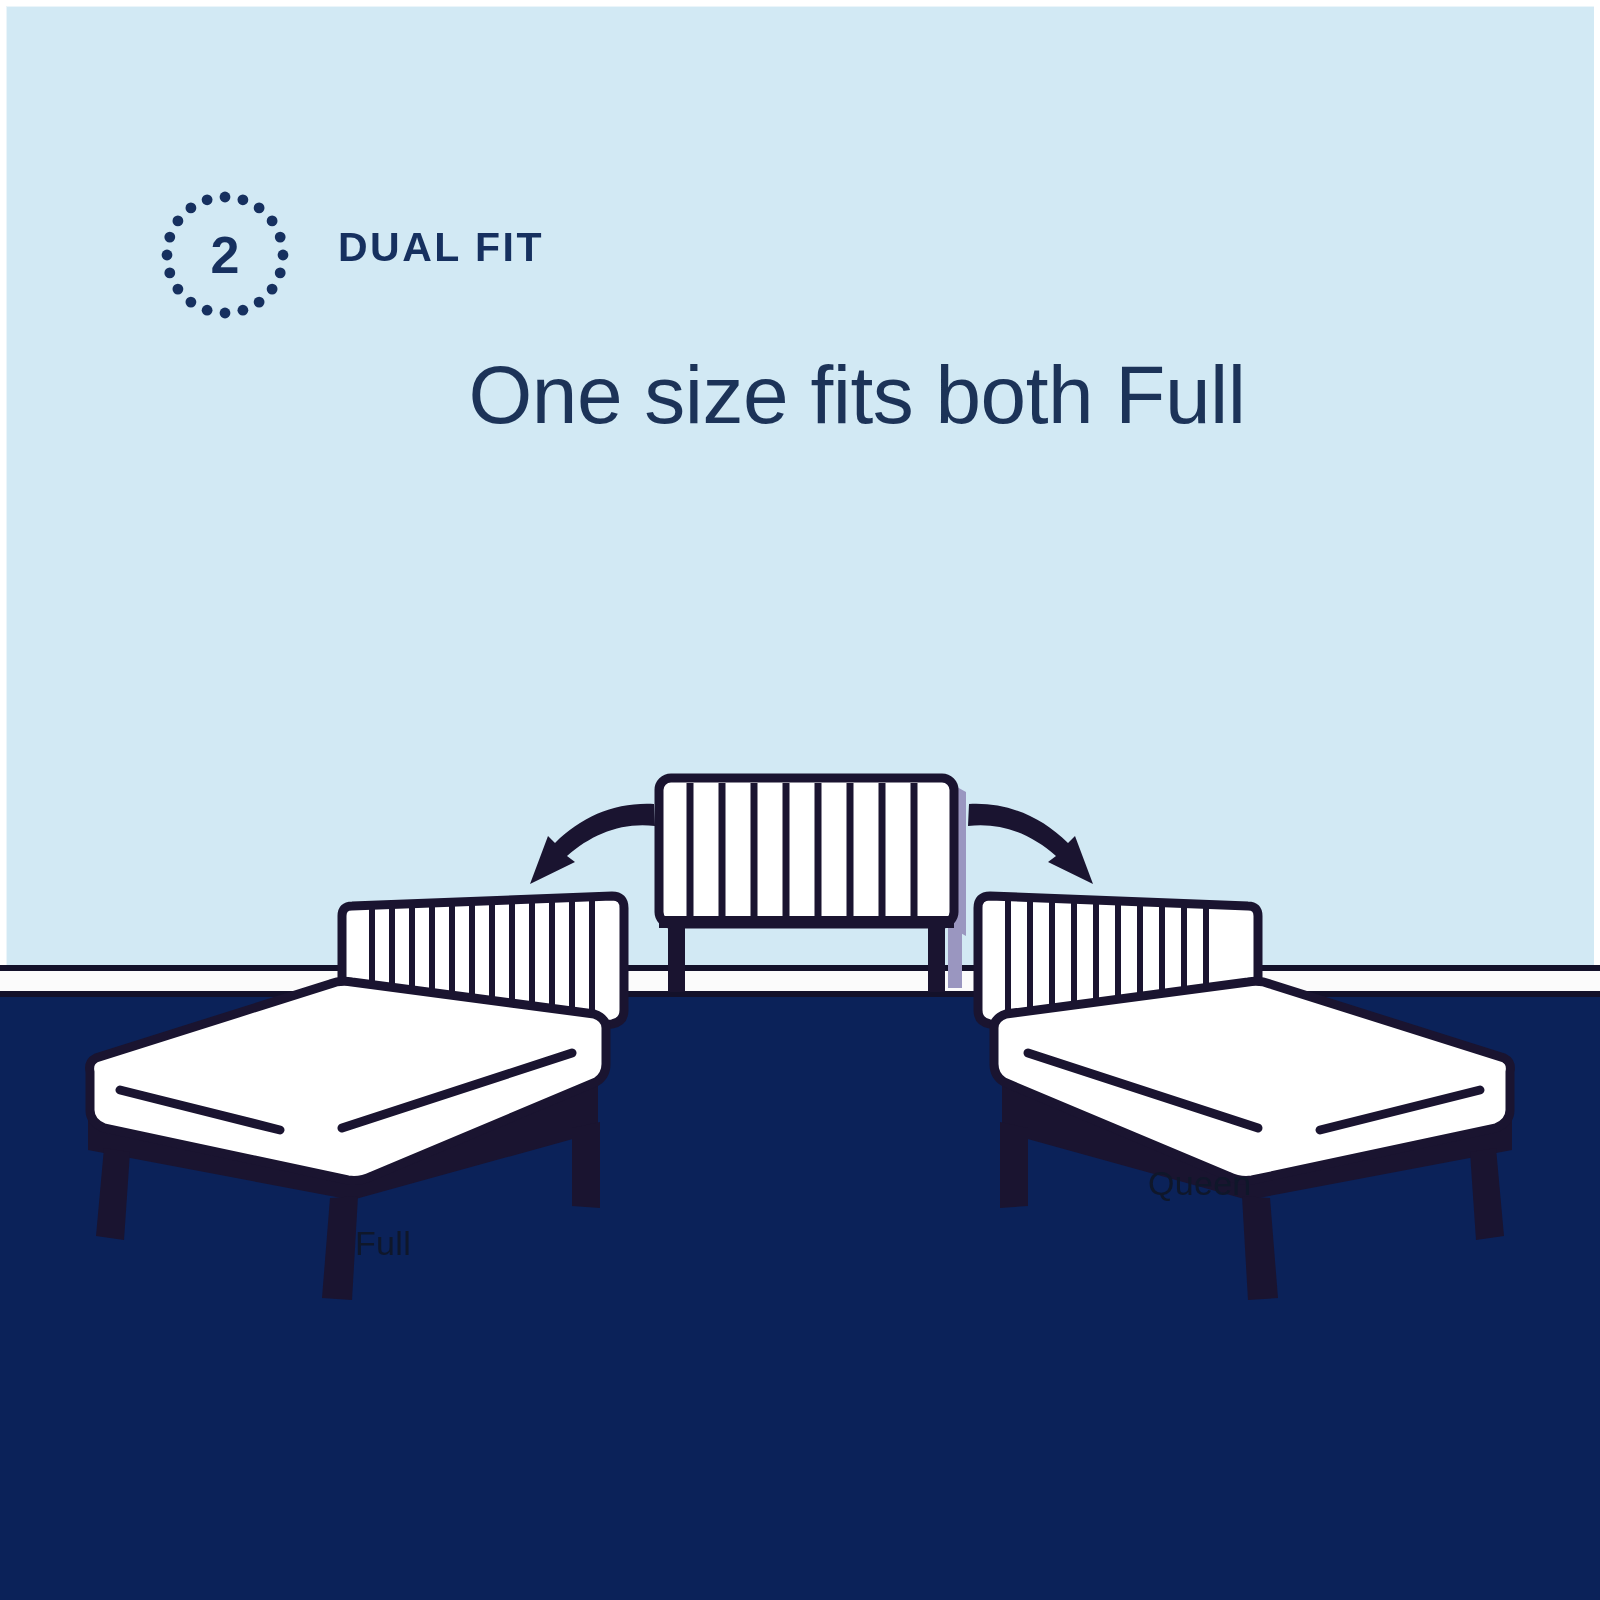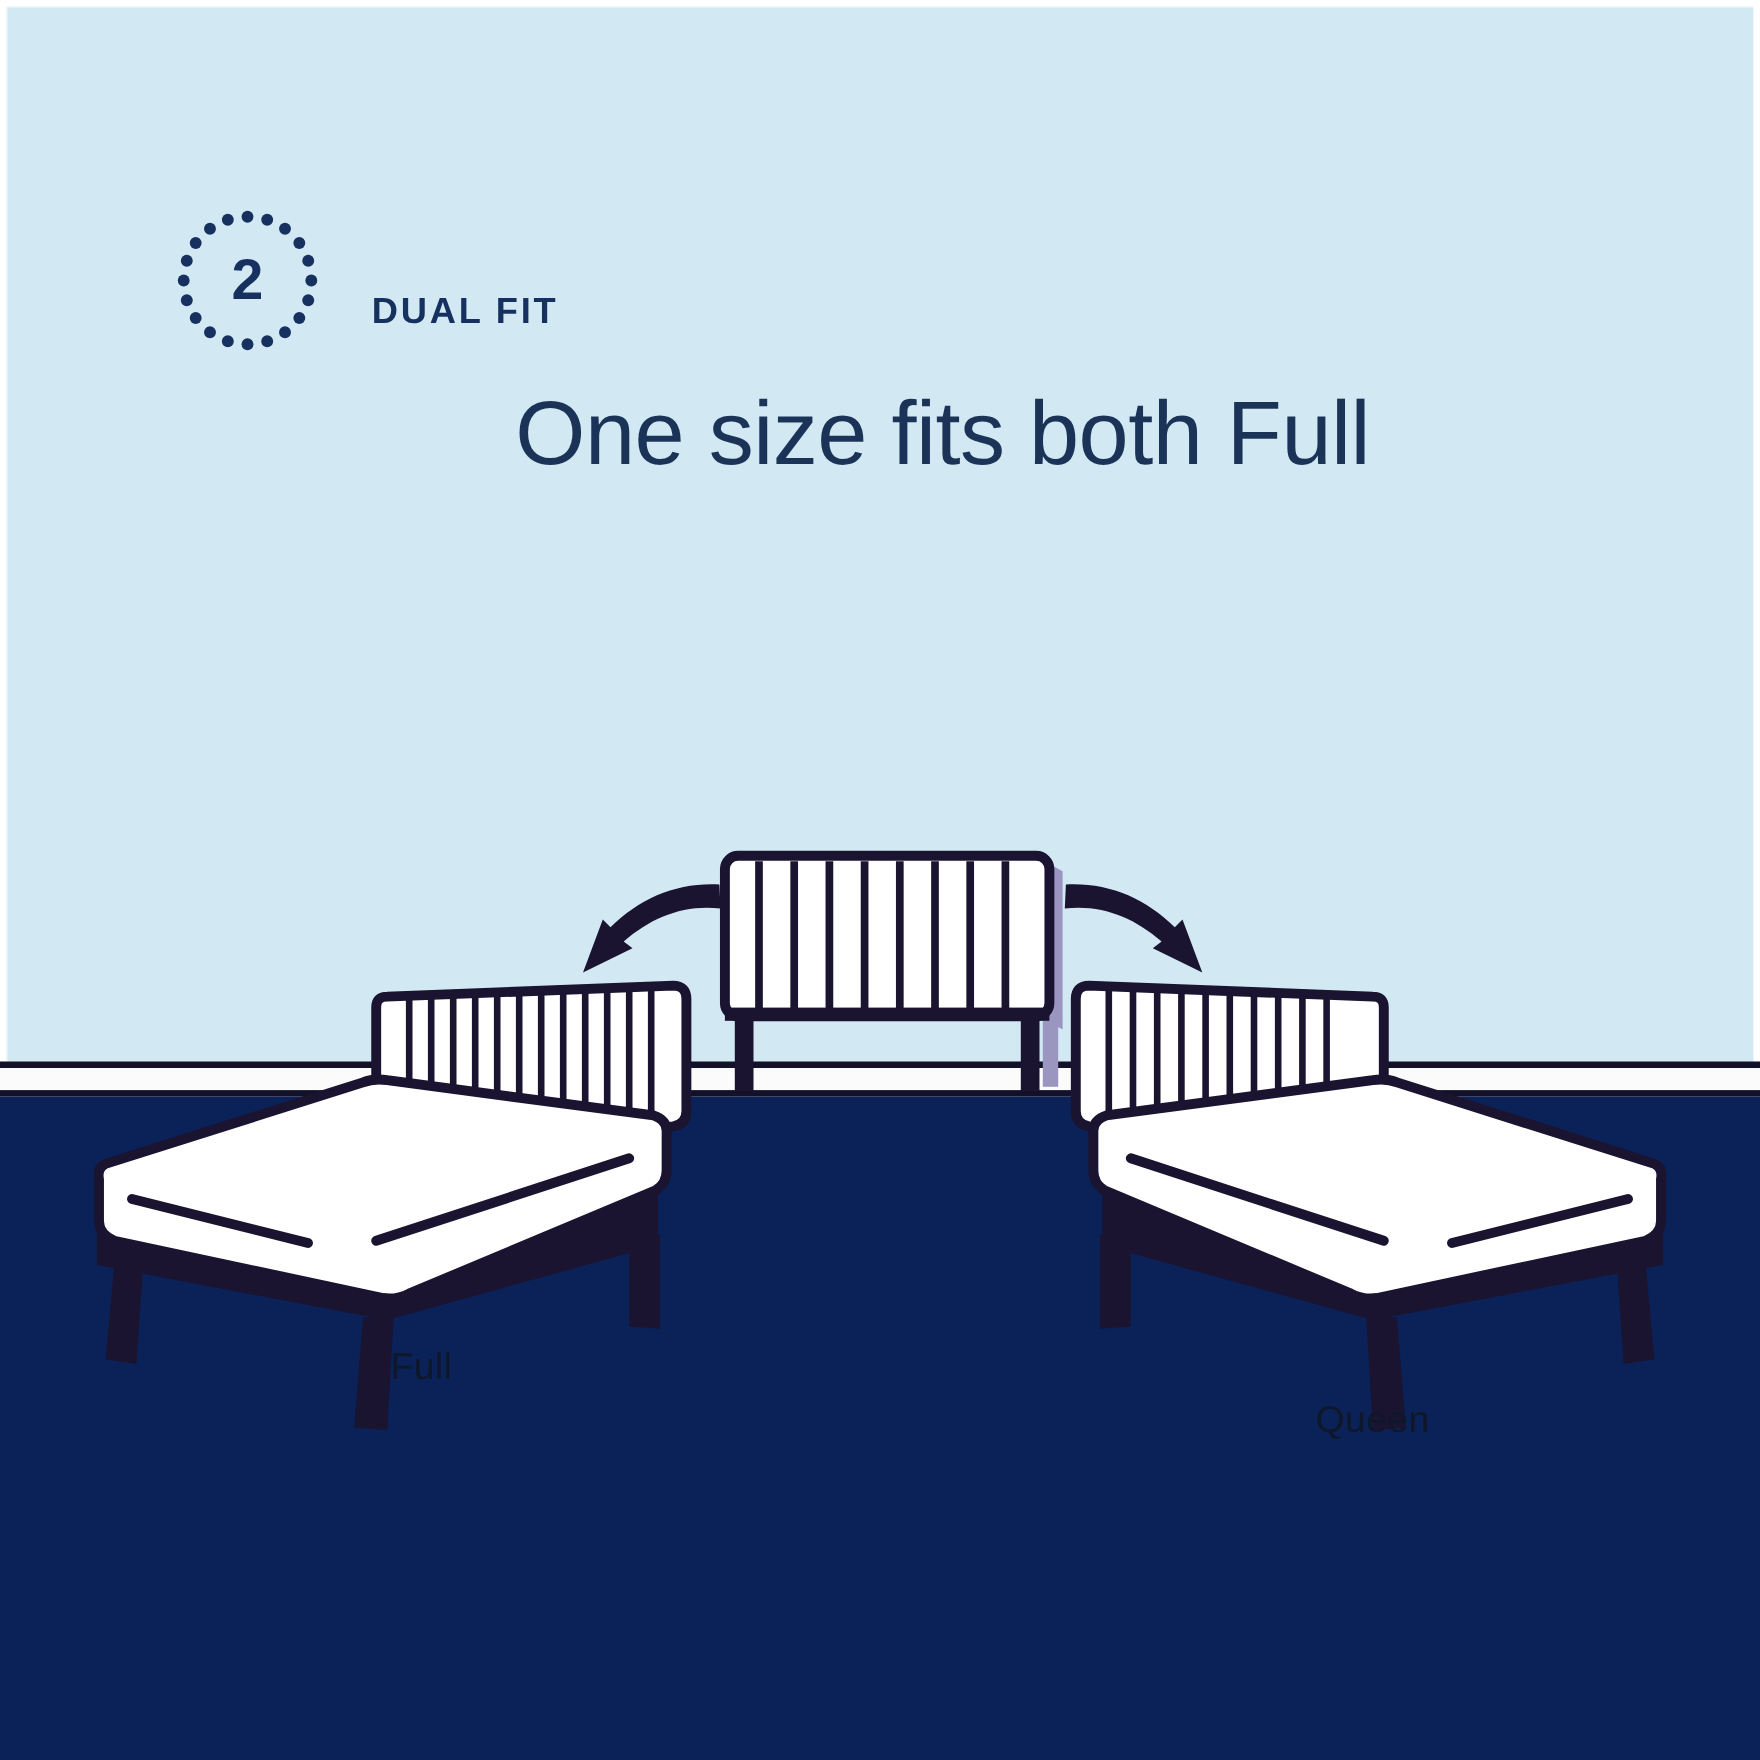--- a/index.html
+++ b/index.html
@@ -84,26 +84,25 @@
     justify-content: center;
     font-size: 52px;
     font-weight: 700;
     color: #16305f;
     letter-spacing: 0;
   }
   .eyebrow {
     position: absolute;
     left: 338px;
     top: 224px;
-    font-size: 33px;
+    font-size: 41px;
     font-weight: 700;
     letter-spacing: 2.5px;
     color: #16305f;
     white-space: nowrap;
-    margin-top: 40px;
   }
   .headline {
     position: absolute;
     left: 332px;
     top: 340px;
     width: 1050px;
     font-size: 82px;
     font-weight: 300;
     line-height: 1.33;
     color: #1c3358;
@@ -123,21 +122,21 @@
   
   .bed-label {
     position: absolute;
     color: #0f172a;
     font-size: 34px;
     font-weight: 400;
     letter-spacing: .3px;
     white-space: nowrap;
   }
   .label-full  { left: 355px;  top: 1224px; }
-  .label-queen { left: 1148px; top: 1272px; margin-left: 48px; }
+  .label-queen { left: 1148px; top: 1164px; }
 </style>
 </head>
 <body>
 
 <div id="stage">
 
   <div class="wall"></div>
   <div class="wall-inner-edge"></div>
   <div class="baseboard-top-line"></div>
   <div class="baseboard"></div>

